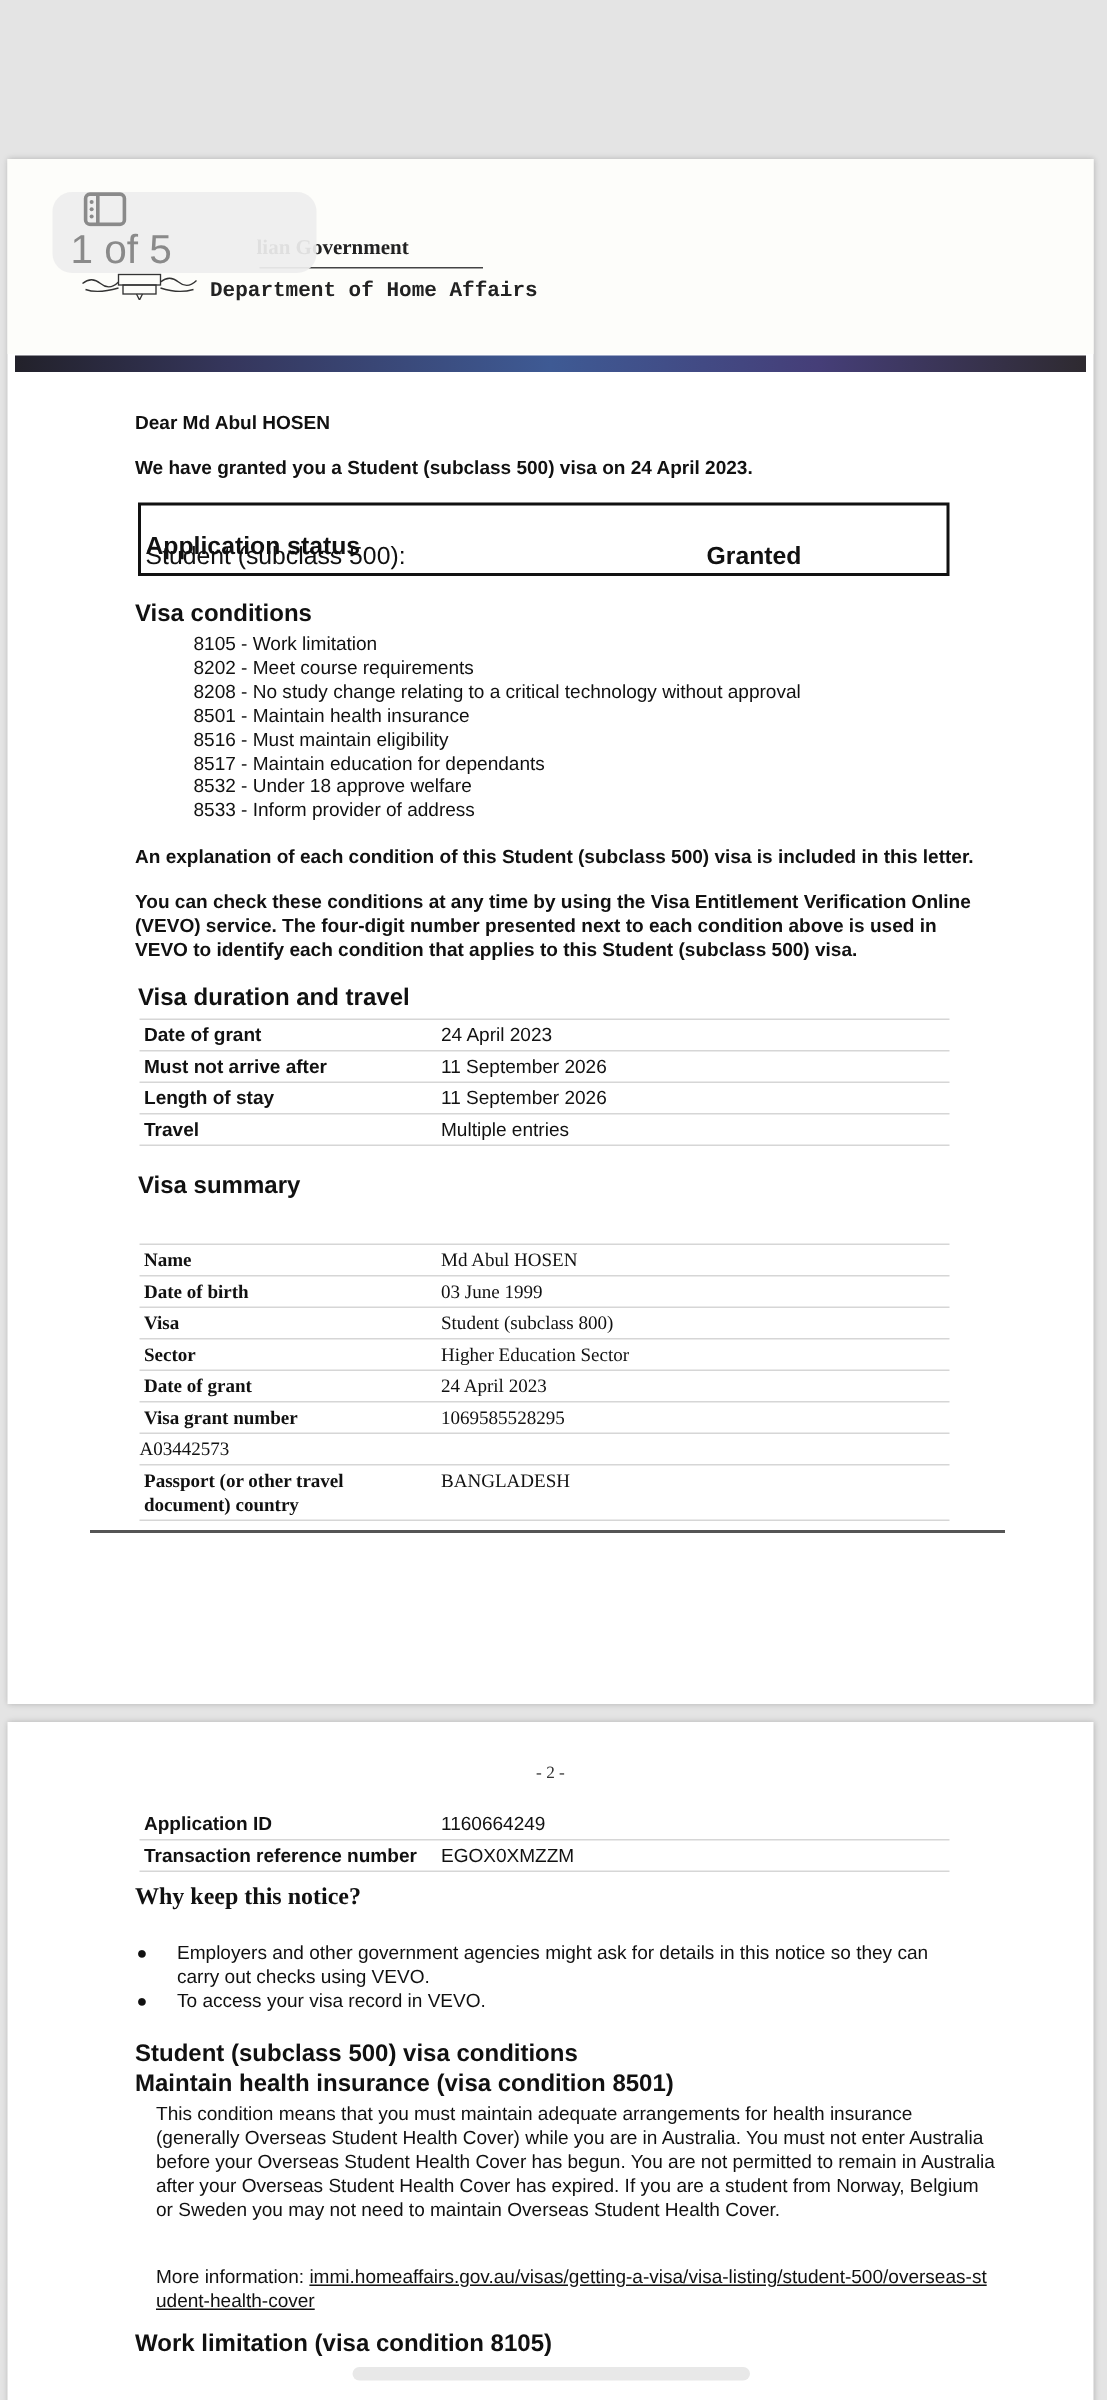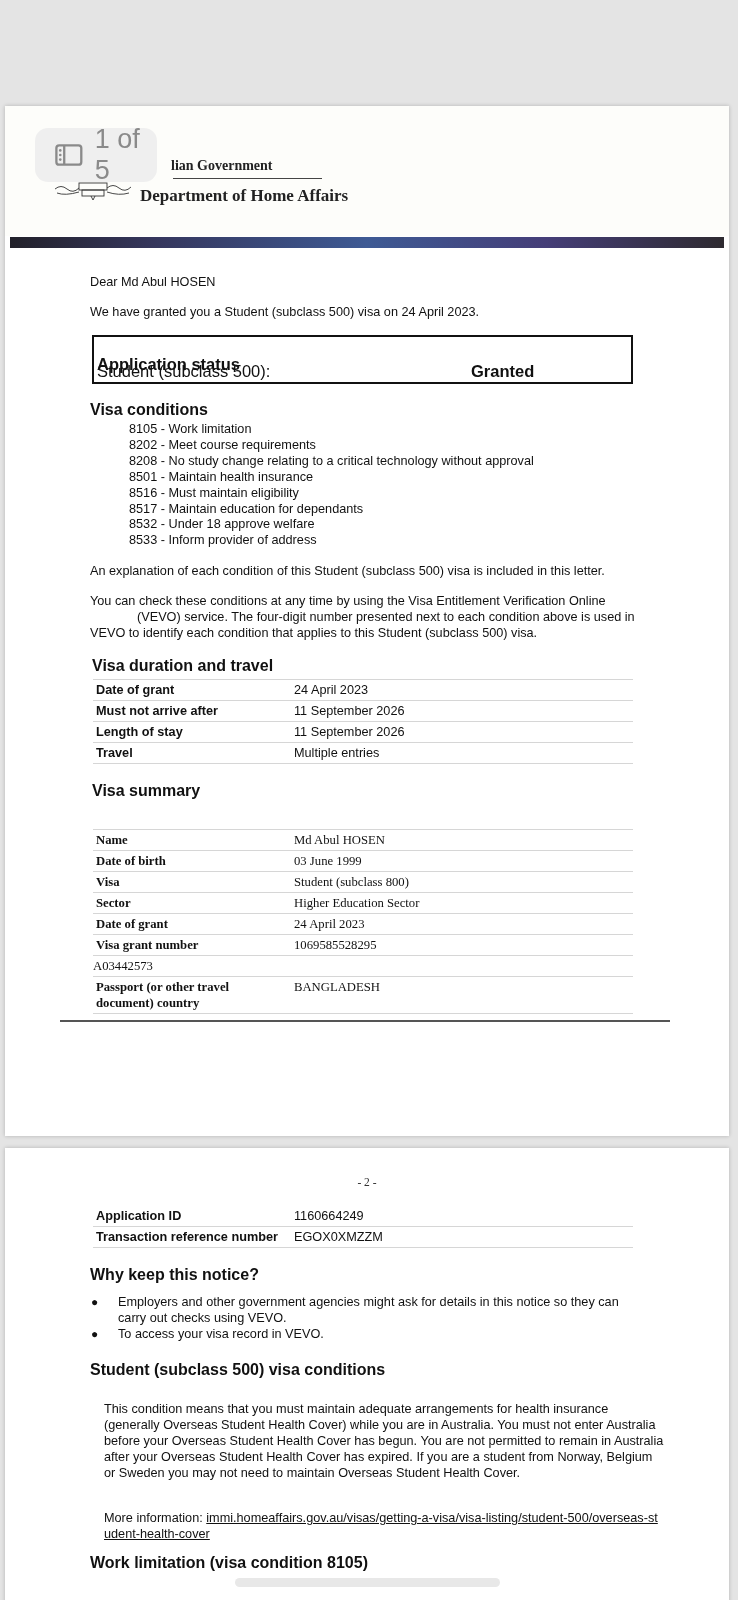--- a/index.html
+++ b/index.html
@@ -15,38 +15,38 @@
   #page1 { top:106px; height:1030px; }
   #page2 { top:1148px; height:470px; }
 
   .header-band { position:absolute; left:0; top:0; width:724px; height:130px; background:#fdfdfa; }
   .gov-line1 {
     position:absolute; left:166px; top:52px; font-family:"Liberation Serif", serif;
     font-weight:bold; font-size:14px; color:#222;
   }
   .gov-rule { position:absolute; left:168px; top:72px; width:149px; height:1px; background:#444; }
   .gov-line2 {
-    position:absolute; left:135px; top:80px; font-family:Liberation Serif, serif;
-    font-weight:bold; font-size:17px; color:#222;
+    position:absolute; left:135px; top:80px; font-family:Liberation Mono, monospace;
+    font-weight:bold; font-size:14px; color:#222;
   }
   .crest { position:absolute; left:48px; top:74px; width:80px; height:20px; }
   .color-bar {
     position:absolute; left:5px; top:131px; width:714px; height:11px;
     background:linear-gradient(90deg,#22212a 0%,#35365c 20%,#3e5a94 50%,#453e78 75%,#2e2a30 100%);
   }
 
   .page-indicator {
-    position:absolute; left:35px; top:128px; width:122px; height:54px;
+    position:absolute; left:35px; top:128px; width:176px; height:54px;
     background:rgba(238,238,238,0.93); border-radius:13px;
-    display:flex; align-items:center; z-index:5;
+    display:flex; align-items:flex-start; z-index:5;flex-direction:column;
   }
   .page-indicator svg { margin-left:20px; }
   .page-indicator span { margin-left:12px; font-size:27px; color:#8a8a8a; }
 
-  .t { position:absolute; font-size:12.7px; line-height:16px; white-space:nowrap; }
+  .t { position:absolute; font-size:12.7px; line-height:16px; white-space:nowrap;font-weight:bold; }
   .h { position:absolute; font-size:16px; font-weight:bold; white-space:nowrap; }
 
   .status-box {
     position:absolute; left:87px; top:229px; width:541px; height:49px;
     border:2px solid #111; box-sizing:border-box;
   }
   .status-box .title { position:absolute; left:3px; top:18px; font-size:16.5px; font-weight:bold; }
   .status-box .label { position:absolute; left:3px; top:25px; font-size:16.5px; }
   .status-box .value { position:absolute; left:377px; top:25px; font-size:16.5px; font-weight:bold; }
 
@@ -112,21 +112,21 @@
     <div>8208 - No study change relating to a critical technology without approval</div>
     <div>8501 - Maintain health insurance</div>
     <div>8516 - Must maintain eligibility</div>
     <div>8517 - Maintain education for dependants</div>
     <div>8532 - Under 18 approve welfare</div>
     <div>8533 - Inform provider of address</div>
   </div>
 
   <div class="t" style="left:85px;top:457px;">An explanation of each condition of this Student (subclass 500) visa is included in this letter.</div>
   <div class="t" style="left:85px;top:487px;">You can check these conditions at any time by using the Visa Entitlement Verification Online</div>
-  <div class="t" style="left:85px;top:503px;margin-left:47px;">(VEVO) service. The four-digit number presented next to each condition above is used in</div>
+  <div class="t" style="left:85px;top:503px;">(VEVO) service. The four-digit number presented next to each condition above is used in</div>
   <div class="t" style="left:85px;top:519px;">VEVO to identify each condition that applies to this Student (subclass 500) visa.</div>
 
   <div class="h" style="left:87px;top:551px;">Visa duration and travel</div>
   <div class="table" style="top:573px;">
     <div class="row">
         <div class="k">Date of grant</div>
         <div class="v">24 April 2023</div>
       </div>
     <div class="row">
         <div class="k">Must not arrive after</div>
@@ -187,27 +187,28 @@
     <div class="row">
         <div class="k">Application ID</div>
         <div class="v">1160664249</div>
       </div>
     <div class="row">
         <div class="k">Transaction reference number</div>
         <div class="v">EGOX0XMZZM</div>
       </div>
   </div>
 
-  <div class="h" style="left:85px;top:118px;">Why keep this notice?</div>
+  <div class="h" style="left:85px;top:108px;font-family:Liberation Serif, serif;">Why keep this notice?</div>
   <div class="bullets">
     <div class="bullet"><span class="dot">●</span><span>Employers and other government agencies might ask for details in this notice so they can carry out checks using VEVO.</span></div>
     <div class="bullet"><span class="dot">●</span><span>To access your visa record in VEVO.</span></div>
   </div>
 
   <div class="h" style="left:85px;top:213px;">Student (subclass 500) visa conditions</div>
+  <div class="h" style="left:85px;top:233px;">Maintain health insurance (visa condition 8501)</div>
   <div class="para" style="top:253px;">This condition means that you must maintain adequate arrangements for health insurance (generally Overseas Student Health Cover) while you are in Australia. You must not enter Australia before your Overseas Student Health Cover has begun. You are not permitted to remain in Australia after your Overseas Student Health Cover has expired. If you are a student from Norway, Belgium or Sweden you may not need to maintain Overseas Student Health Cover.</div>
   <div class="para" style="top:362px;">
     <span>More information: </span><a class="link" style="word-break:break-all;">immi.homeaffairs.gov.au/visas/getting-a-visa/visa-listing/student-500/overseas-student-health-cover</a>
   </div>
   <div class="h" style="left:85px;top:406px;">Work limitation (visa condition 8105)</div>
 </div>
 
 <div class="page-indicator">
   <svg width="30" height="24" viewBox="0 0 30 24">
     <rect x="1.5" y="1.5" width="27" height="21" rx="3" fill="none" stroke="#8a8a8a" stroke-width="2.5"></rect>

